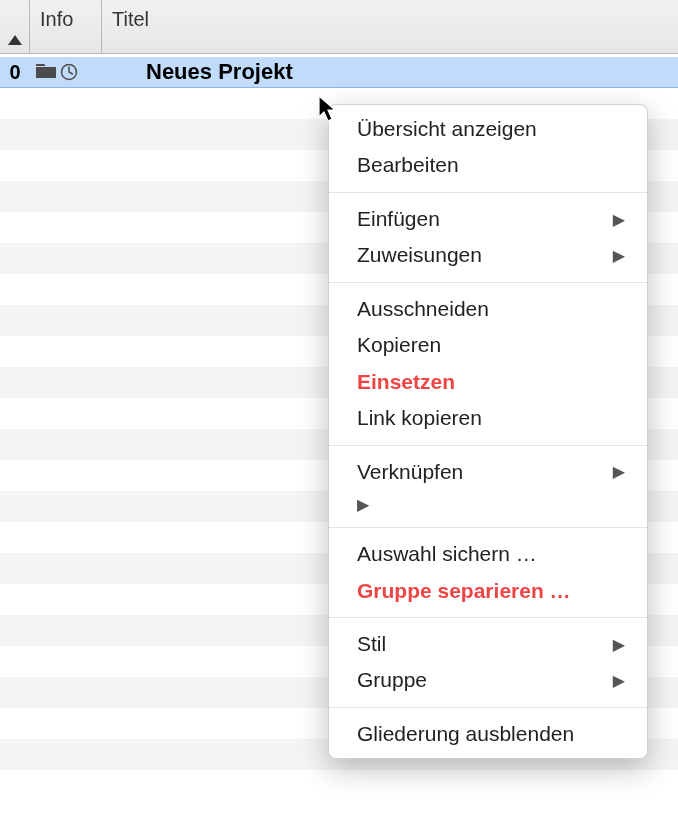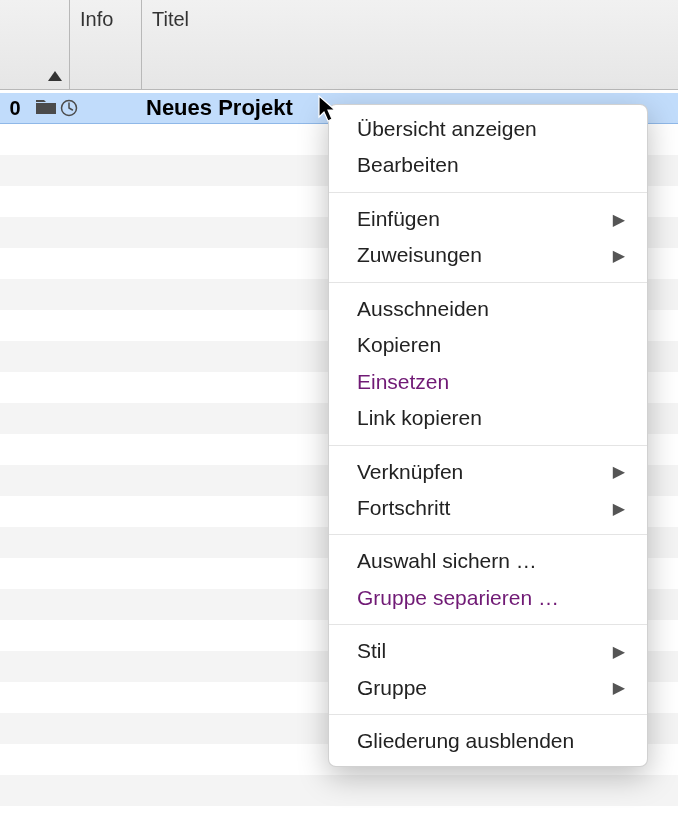--- a/index.html
+++ b/index.html
@@ -7,24 +7,23 @@
       font-family: -apple-system, "Helvetica Neue", Arial, sans-serif;
       font-size: 20px;
       background: #fff;
       width: 678px;
       height: 828px;
       overflow: hidden;
       position: relative;
     }
     .header {
       display: flex;
-      height: 90px;
+      height: 54px;
       background: linear-gradient(#f1f1f1, #e6e6e6);
       border-bottom: 1px solid #b8b8b8;
-      padding-left: 40px;
     }
     .header-cell {
       border-right: 1px solid #b8b8b8;
       display: flex;
       align-items: flex-start;
       padding: 8px 10px;
       font-size: 20px;
       color: #333;
     }
     .header-sort {
@@ -73,21 +72,21 @@
     }
     .menu-item {
       display: flex;
       justify-content: space-between;
       align-items: center;
       padding: 3px 22px 3px 28px;
       font-size: 21px;
       color: #222;
       line-height: 1.45;
     }
-    .menu-item.disabled { color: #701a75; }
+    .menu-item.disabled { color: #ef4444; font-weight: bold; }
     .menu-sep {
       height: 1px;
       background: #e4e4e4;
       margin: 8px 0;
     }
     .submenu-arrow {
       font-size: 16px;
       color: #555;
     }
   </style>
@@ -176,21 +175,20 @@
     </div>
   <div class="menu-item">
       <span>Link kopieren</span>
     </div>
   <div class="menu-sep"></div>
   <div class="menu-item">
       <span>Verknüpfen</span>
       <span class="submenu-arrow">▶</span>
     </div>
   <div class="menu-item">
-      <span>Fortschritt</span>
       <span class="submenu-arrow">▶</span>
     </div>
   <div class="menu-sep"></div>
   <div class="menu-item">
       <span>Auswahl sichern …</span>
     </div>
   <div class="menu-item disabled">
       <span>Gruppe separieren …</span>
     </div>
   <div class="menu-sep"></div>

